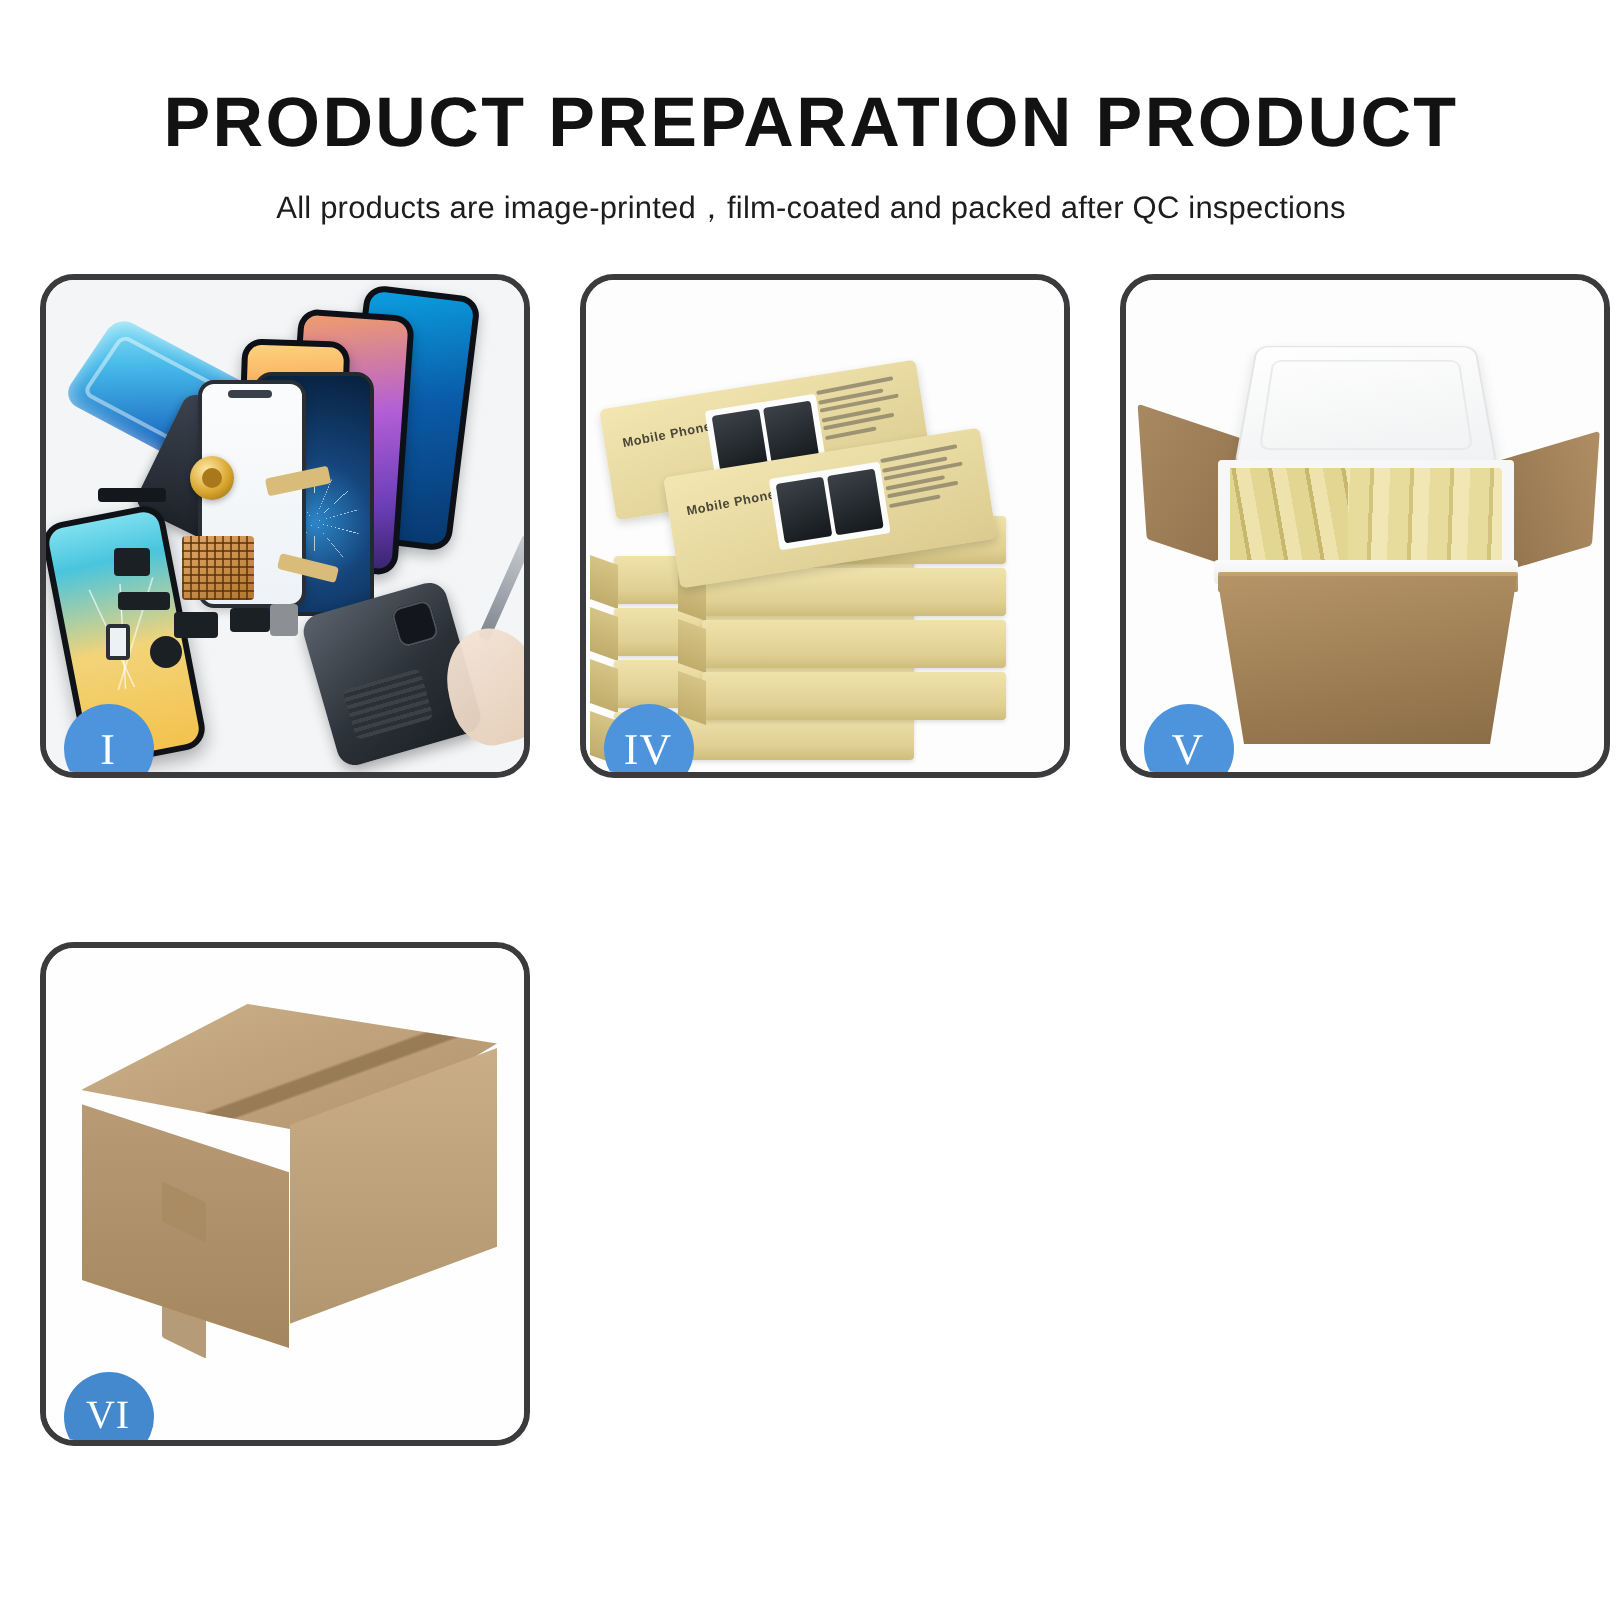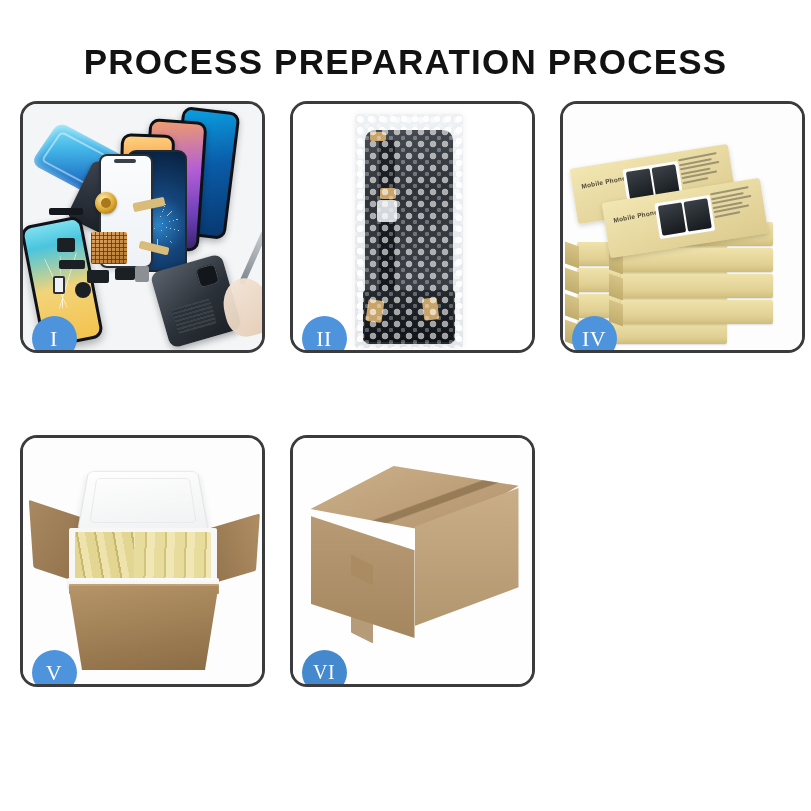--- a/index.html
+++ b/index.html
@@ -421,21 +421,22 @@
   .c6-tape{
     position:absolute; background:#a98a60; opacity:.85; border-radius:1px;
   }
   .c6-tape.t1{ left:58px; top:122px; width:22px; height:20px; transform: skewY(26deg); }
   .c6-tape.t2{ left:58px; top:180px; width:22px; height:20px; transform: skewY(26deg); }
 </style>
 </head>
 <body>
 
 <div class="header">
-  <div class="title">PROCESS PREPARATION PROCESS</div>
+  <div class="title">PRODUCT PREPARATION PRODUCT</div>
+  <div class="subtitle">All products are image-printed，film-coated and packed after QC inspections</div>
 </div>
 
 <div class="grid">
 
   <div class="panel">
     <div class="panel-inner p1">
       <div class="film"></div>
       <div class="ph-small"></div>
       <div class="ph-fan f1">
           <div class="scr"></div>
@@ -465,35 +466,20 @@
       <div class="chip s4"></div>
       <div class="chip s5"></div>
       <div class="chip s6"></div>
       <div class="chip s7"></div>
       <div class="tweezer"></div>
       <div class="hand"></div>
     </div>
     <div class="badge">I</div>
   </div>
 
-  <div class="panel">
-    <div class="panel-inner p2">
-      <div class="bw-bag"></div>
-      <div class="bw-screen"></div>
-      <div class="bw-flex"></div>
-      <div class="bw-conn"></div>
-      <div class="bw-bottom"></div>
-      <div class="bw-tab t1"></div>
-      <div class="bw-tab t2"></div>
-      <div class="bw-tab t3"></div>
-      <div class="bw-tab t4"></div>
-      <div class="bw-overlay"></div>
-    </div>
-    <div class="badge">II</div>
-  </div>
 
 
   <div class="panel">
     <div class="panel-inner p4">
       <div class="stack stack-a">
         <div class="sbox">
             <span class="side"></span>
           </div>
         <div class="sbox">
             <span class="side"></span>

